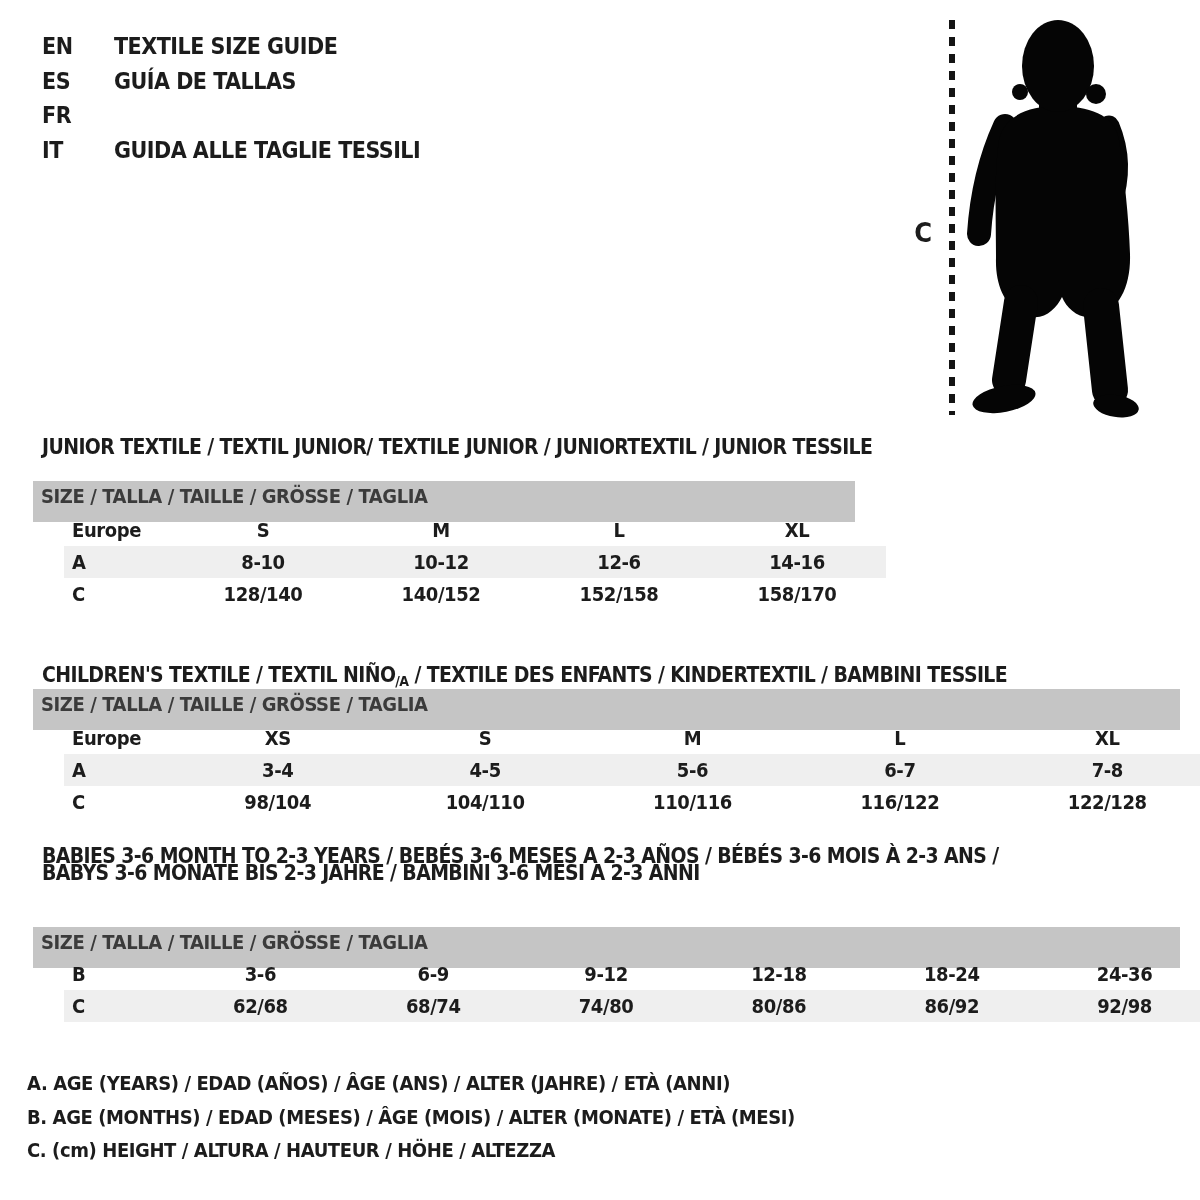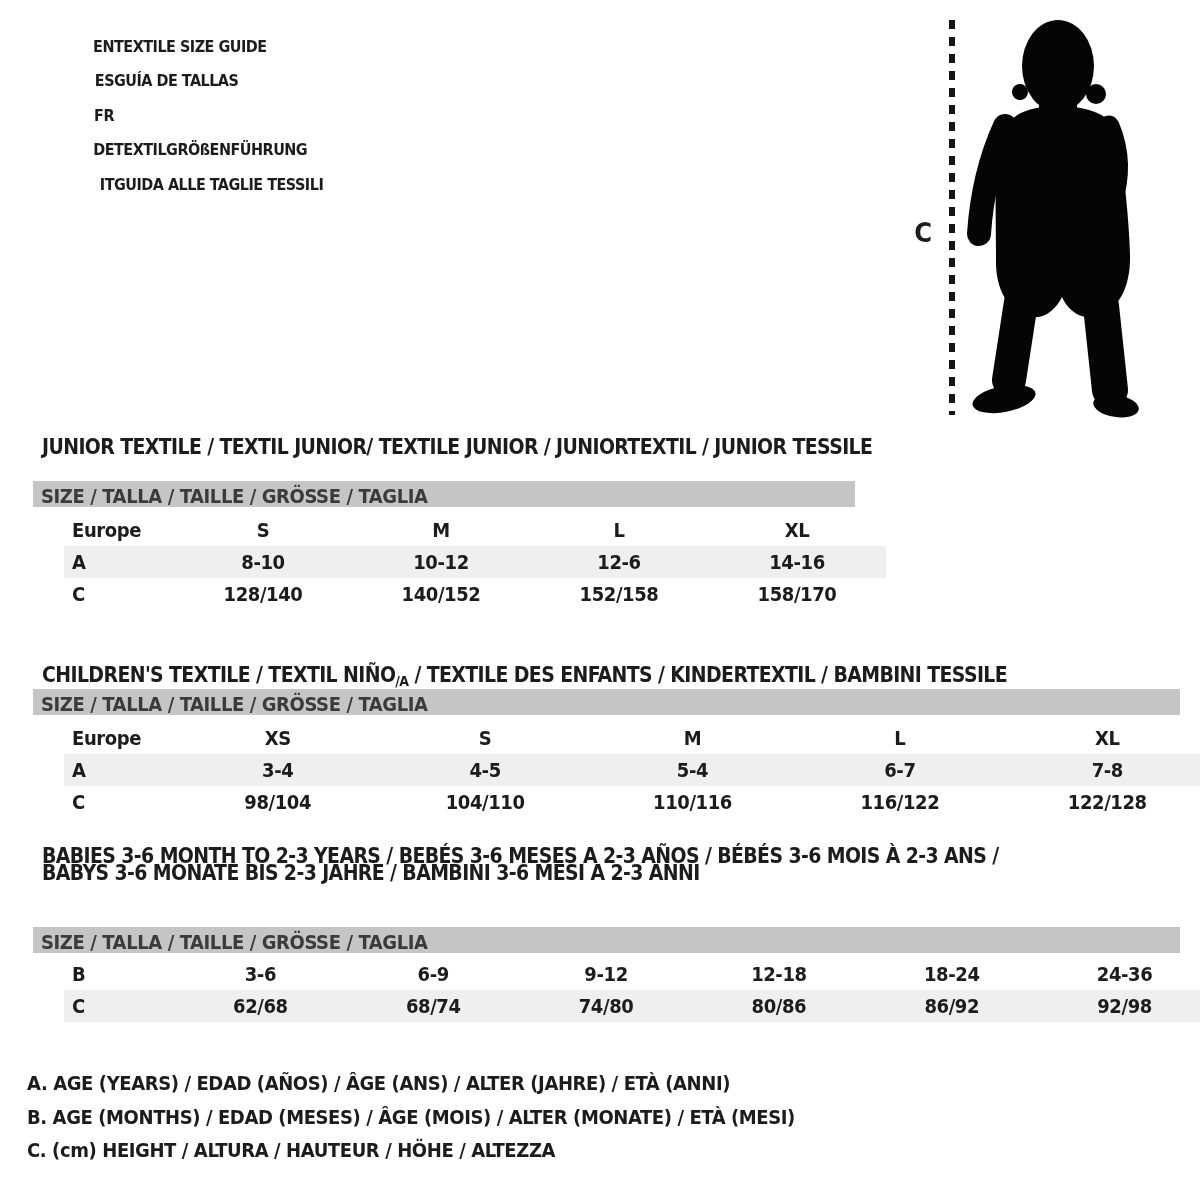--- a/index.html
+++ b/index.html
@@ -4,35 +4,35 @@
 <style>
   html,body { margin:0; padding:0; background:#ffffff; }
   .canvas {
     position:relative; width:1200px; height:1200px; background:#ffffff; overflow:hidden;
     font-family:"DejaVu Sans","Liberation Sans",sans-serif;
     font-stretch:condensed;
     font-weight:700; color:#1c1c1c;
   }
   
   .lang-list { position:absolute; left:42px; top:29px; }
-  .lang-row { display:flex; height:34.5px; align-items:center; font-size:16px; letter-spacing:-0.5px;text-align:right; }
+  .lang-row { display:flex; height:34.5px; align-items:center; font-size:23px; letter-spacing:-0.5px; }
   .lang-code { width:72px; flex:0 0 72px; }
   .lang-title { white-space:nowrap; }
 
   
   .dash-line { position:absolute; left:946px; top:18px; }
   .c-label { position:absolute; left:906px; top:217px; width:34px; text-align:center; font-size:27px; letter-spacing:-0.5px; }
   .toddler { position:absolute; left:963px; top:14px; }
 
   
   .sec-heading { position:absolute; left:42px; font-size:21px; letter-spacing:-0.6px; white-space:nowrap; line-height:26px; }
   .sec-heading .sub { font-size:14px; vertical-align:-4px; }
 
   
-  .size-bar { position:absolute; left:33px; height:26px; background:#c5c5c5; color:#3b3b3b;
+  .size-bar { position:absolute; left:33px; height:41px; background:#c5c5c5; color:#3b3b3b;
               font-size:20px; line-height:31px; padding-left:8px; box-sizing:border-box; letter-spacing:-0.4px; }
 
   
   .trow { position:absolute; left:33px; display:grid; height:32px; align-items:center;margin-left:31px; }
   .cols4 { grid-template-columns:110px repeat(4,1fr); }
   .cols5 { grid-template-columns:110px repeat(5,1fr); }
   .cols6 { grid-template-columns:110px repeat(6,1fr); }
   .shaded { background:#efefef; }
   .cell { font-size:20px; text-align:center; letter-spacing:-0.4px; }
   .cell.label { text-align:left; padding-left:8px; }
@@ -50,24 +50,20 @@
     <div class="lang-row">
       <span class="lang-code">EN</span>
       <span class="lang-title">TEXTILE SIZE GUIDE</span>
     </div>
     <div class="lang-row">
       <span class="lang-code">ES</span>
       <span class="lang-title">GUÍA DE TALLAS</span>
     </div>
     <div class="lang-row">
       <span class="lang-code">FR</span>
-    </div>
-    <div class="lang-row">
-      <span class="lang-code">DE</span>
-      <span class="lang-title">TEXTILGRÖßENFÜHRUNG</span>
     </div>
     <div class="lang-row">
       <span class="lang-code">IT</span>
       <span class="lang-title">GUIDA ALLE TAGLIE TESSILI</span>
     </div>
   </div>
 
   <svg class="dash-line" width="12" height="399" viewBox="0 0 12 399" aria-hidden="true">
     <line x1="6" y1="2" x2="6" y2="397" stroke="#141414" stroke-width="6" stroke-dasharray="9 8"></line>
   </svg>
@@ -122,21 +118,21 @@
     <div class="cell">XS</div>
     <div class="cell">S</div>
     <div class="cell">M</div>
     <div class="cell">L</div>
     <div class="cell">XL</div>
   </div>
   <div class="trow cols5 shaded" style="top:754px;width:1147px">
     <div class="cell label">A</div>
     <div class="cell">3-4</div>
     <div class="cell">4-5</div>
-    <div class="cell">5-4</div>
+    <div class="cell">5-6</div>
     <div class="cell">6-7</div>
     <div class="cell">7-8</div>
   </div>
   <div class="trow cols5" style="top:786px;width:1147px">
     <div class="cell label">C</div>
     <div class="cell">98/104</div>
     <div class="cell">104/110</div>
     <div class="cell">110/116</div>
     <div class="cell">116/122</div>
     <div class="cell">122/128</div>

